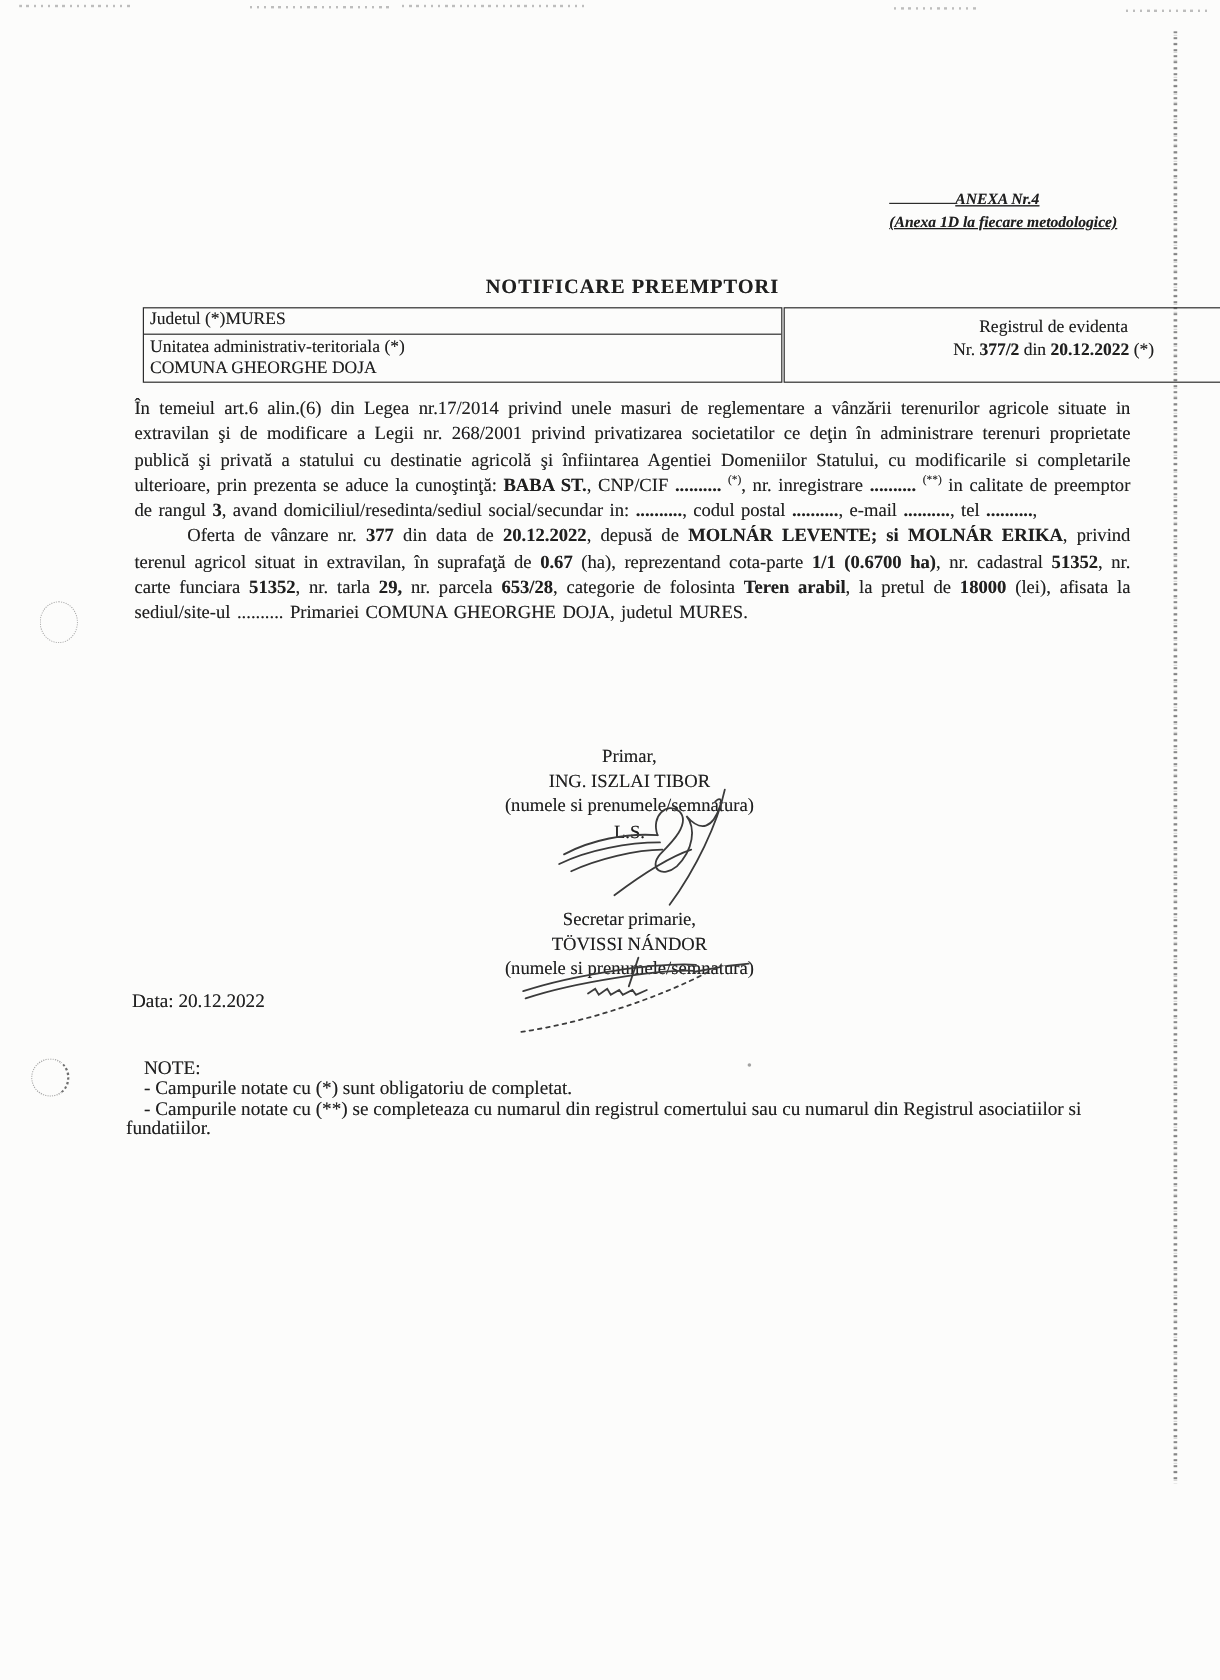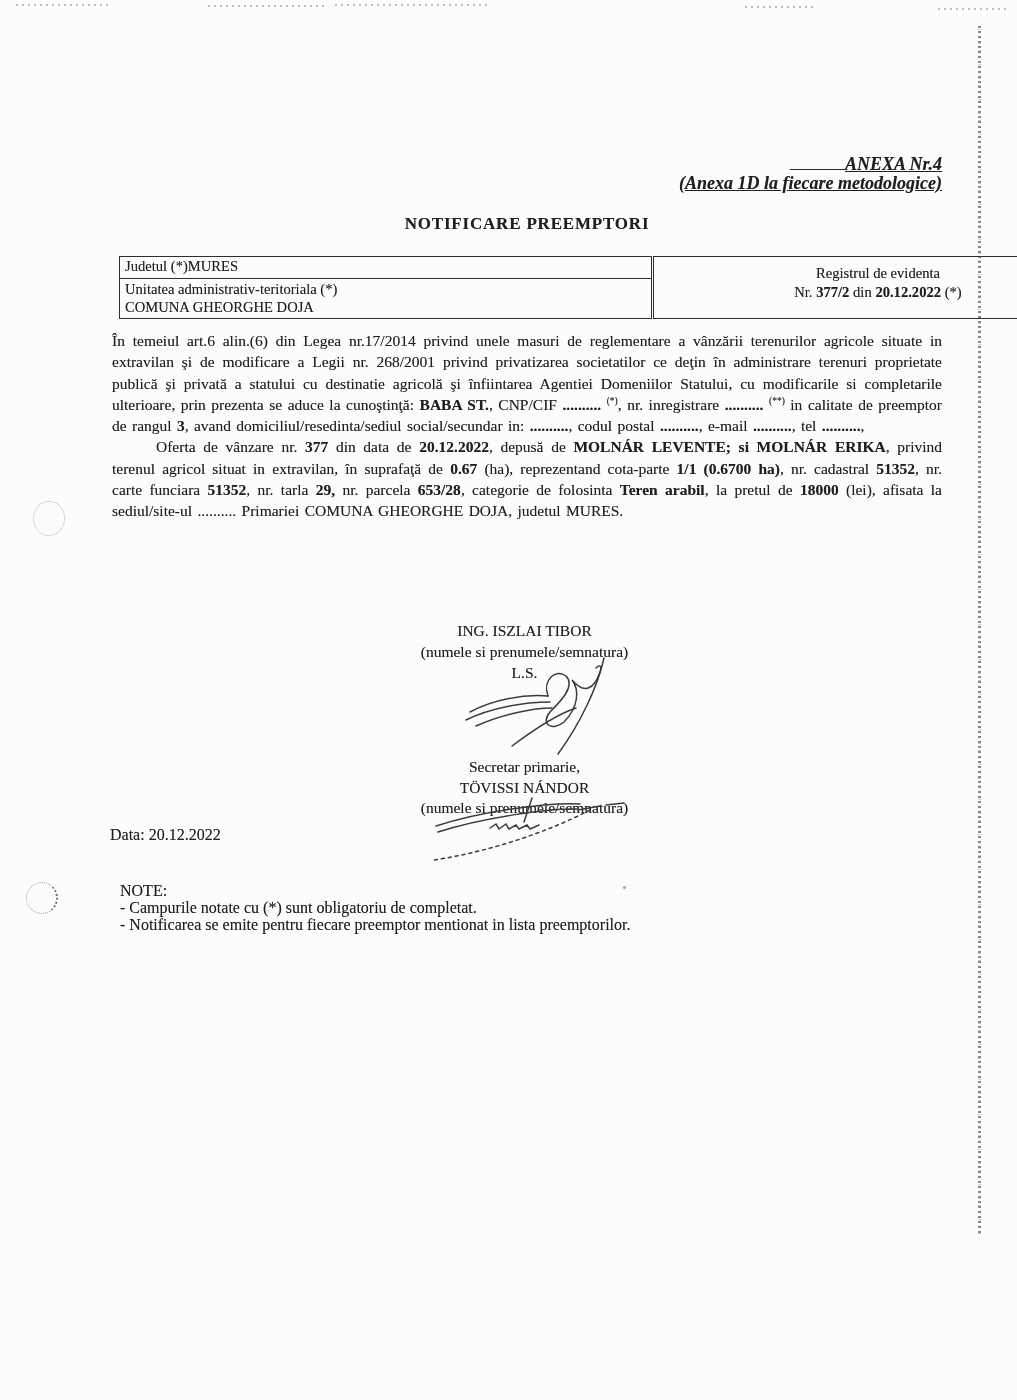--- a/index.html
+++ b/index.html
@@ -8,27 +8,27 @@
     background:#fcfcfb;
     font-family:"Liberation Serif","DejaVu Serif",serif;
     color:#1f1f1f;
   }
   .page{position:absolute;inset:0;}
   .txtsoft{text-shadow:0 0 .5px rgba(20,20,20,.45);}
   .b{font-weight:bold;}
   .sup{vertical-align:super;font-size:9.5px;line-height:0;}
 
   
-  .annex{position:absolute;top:155px;right:75px;text-align:right;
-    font-style:italic;font-weight:600;font-size:18px;line-height:19px;}
+  .annex{position:absolute;top:155px;right:86px;text-align:left;
+    font-style:italic;font-weight:600;font-size:13px;line-height:19px;}
   .annex .u{text-decoration:underline;}
   .lead-rule{display:inline-block;width:55px;border-bottom:1.4px solid #2c2c2c;height:14px;}
 
   
-  .title{position:absolute;top:214px;left:112px;width:830px;text-align:center;
+  .title{position:absolute;top:229px;left:112px;width:830px;text-align:center;
     font-weight:bold;font-size:17px;letter-spacing:.8px;}
 
   
   .info-table{position:absolute;left:119px;top:256px;width:984px;display:flex;font-size:14.6px;}
   .cell-left{width:533px;border:1.6px solid #2e2e2e;box-sizing:border-box;background:transparent;}
   .row1{border-bottom:1.4px solid #2e2e2e;padding:1px 4px 1px 5px;height:19px;line-height:17px;}
   .row2{padding:2px 4px 2px 5px;line-height:17.5px;}
   .cell-right{flex:1;border:1.6px solid #2e2e2e;box-sizing:border-box;margin-left:1px;
     text-align:center;padding-top:7px;line-height:19px;font-size:14.6px;}
 
@@ -104,20 +104,21 @@
       <div><span>Nr. </span><span class="b">377/2</span><span> din </span><span class="b">20.12.2022</span><span> (*)</span></div>
     </div>
   </div>
 
   <div class="bodytext txtsoft">
     <div class="para1"><span>În temeiul art.6 alin.(6) din Legea nr.17/2014 privind unele masuri de reglementare a vânzării terenurilor agricole situate in extravilan şi de modificare a Legii nr. 268/2001 privind privatizarea societatilor ce deţin în administrare terenuri proprietate publică şi privată a statului cu destinatie agricolă şi înfiintarea Agentiei Domeniilor Statului, cu modificarile si completarile ulterioare, prin prezenta se aduce la cunoştinţă: </span><span class="b">BABA ST.</span><span>, CNP/CIF </span><span class="b">..........</span><span> </span><span class="sup">(*)</span><span>, nr. inregistrare </span><span class="b">..........</span><span> </span><span class="sup">(**)</span><span> in calitate de preemptor de rangul </span><span class="b">3</span><span>, avand domiciliul/resedinta/sediul social/secundar in: </span><span class="b">..........</span><span>, codul postal </span><span class="b">..........</span><span>, e-mail </span><span class="b">..........</span><span>, tel </span><span class="b">..........</span><span>,</span></div>
     <div class="para2"><span>Oferta de vânzare nr. </span><span class="b">377</span><span> din data de </span><span class="b">20.12.2022</span><span>, depusă de </span><span class="b">MOLNÁR LEVENTE; si MOLNÁR ERIKA</span><span>, privind terenul agricol situat in extravilan, în suprafaţă de </span><span class="b">0.67</span><span> (ha), reprezentand cota-parte </span><span class="b">1/1 (0.6700 ha)</span><span>, nr. cadastral </span><span class="b">51352</span><span>, nr. carte funciara </span><span class="b">51352</span><span>, nr. tarla </span><span class="b">29,</span><span> nr. parcela </span><span class="b">653/28</span><span>, categorie de folosinta </span><span class="b">Teren arabil</span><span>, la pretul de </span><span class="b">18000</span><span> (lei), afisata la sediul/site-ul .......... Primariei COMUNA GHEORGHE DOJA, judetul MURES.</span></div>
   </div>
 
   <div class="sig-block sig-primar txtsoft">
+    <div>Primar,</div>
     <div>ING. ISZLAI TIBOR</div>
     <div>(numele si prenumele/semnatura)</div>
     <div class="ls">L.S.</div>
   </div>
   <svg class="sigart" style="left:452px;top:650px;" width="190" height="115" viewBox="0 0 190 115">
     <path d="M18,62 C40,50 70,44 96,46 M14,70 C38,58 72,52 98,52 M24,76 C46,66 78,58 100,58"></path>
     <path d="M96,46 C90,30 104,18 114,26 C124,36 108,52 98,62 C88,74 100,82 112,72 C126,58 128,40 120,30 C132,44 142,40 148,22 C150,16 148,14 144,18"></path>
     <path d="M152,8 C146,36 128,74 106,104"></path>
     <path d="M60,96 C84,78 106,64 124,58"></path>
   </svg>
@@ -133,16 +134,16 @@
     <path d="M150,14 L172,10 M178,9 L196,7"></path>
     <path d="M162,14 C120,36 60,56 6,64" stroke-dasharray="3,4" stroke-width="1.1"></path>
     <path d="M104,2 L96,26"></path>
   </svg>
 
   <div class="dateline txtsoft">Data: 20.12.2022</div>
 
   <div class="notes txtsoft">
     <div>NOTE:</div>
     <div>- Campurile notate cu (*) sunt obligatoriu de completat.</div>
-    <div>- Notificarea se emite pentru fiecare preemptor mentionat in lista preemptorilor.</div>
+    <div>- Campurile notate cu (**) se completeaza cu numarul din registrul comertului sau cu numarul din Registrul asociatiilor si fundatiilor.</div>
   </div>
 
 </div>
 
 </body></html>

